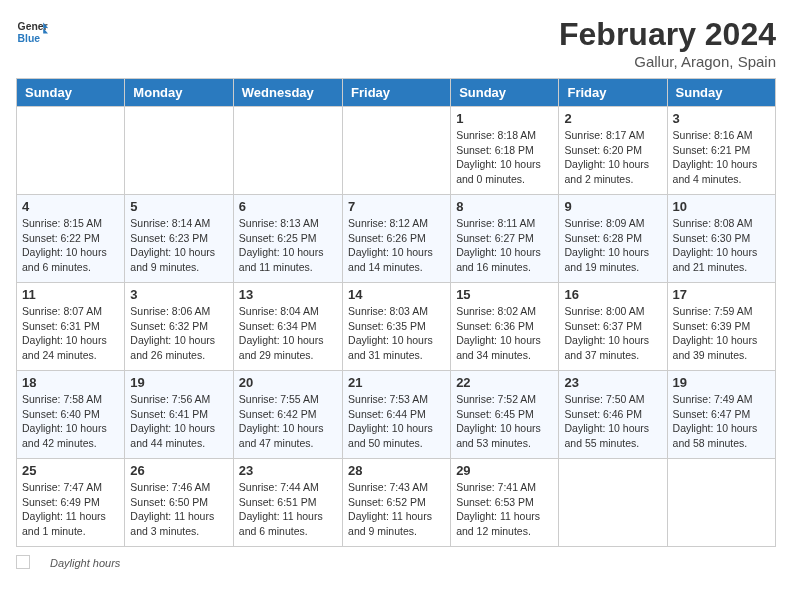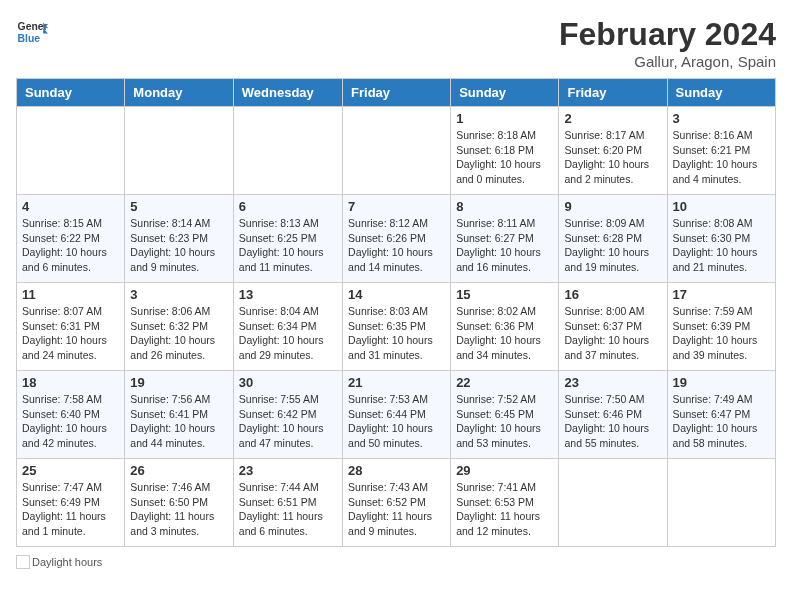--- a/index.html
+++ b/index.html
@@ -80,22 +80,23 @@
     }
     .footer {
       margin-top: 8px;
       font-size: 11px;
       color: #555;
       display: flex;
       gap: 16px;
     }
     .footer-item {
       display: flex;
-      align-items: center;
-      gap: 2px;
+      align-items: flex-end;
+      gap: 20px;
+      font-style: italic;
     }
     .footer-box {
       width: 14px;
       height: 14px;
       background: #fff;
       border: 1px solid #ccc;
       display: inline-block;
     }
   </style>
 </head>
@@ -210,21 +211,21 @@
       <tr>
         <td>
           <div class="day-num">18</div>
           <div class="day-info">Sunrise: 7:58 AM<br>Sunset: 6:40 PM<br>Daylight: 10 hours<br>and 42 minutes.</div>
         </td>
         <td>
           <div class="day-num">19</div>
           <div class="day-info">Sunrise: 7:56 AM<br>Sunset: 6:41 PM<br>Daylight: 10 hours<br>and 44 minutes.</div>
         </td>
         <td>
-          <div class="day-num">30</div>
+          <div class="day-num">20</div>
           <div class="day-info">Sunrise: 7:55 AM<br>Sunset: 6:42 PM<br>Daylight: 10 hours<br>and 47 minutes.</div>
         </td>
         <td>
           <div class="day-num">21</div>
           <div class="day-info">Sunrise: 7:53 AM<br>Sunset: 6:44 PM<br>Daylight: 10 hours<br>and 50 minutes.</div>
         </td>
         <td>
           <div class="day-num">22</div>
           <div class="day-info">Sunrise: 7:52 AM<br>Sunset: 6:45 PM<br>Daylight: 10 hours<br>and 53 minutes.</div>
         </td>

